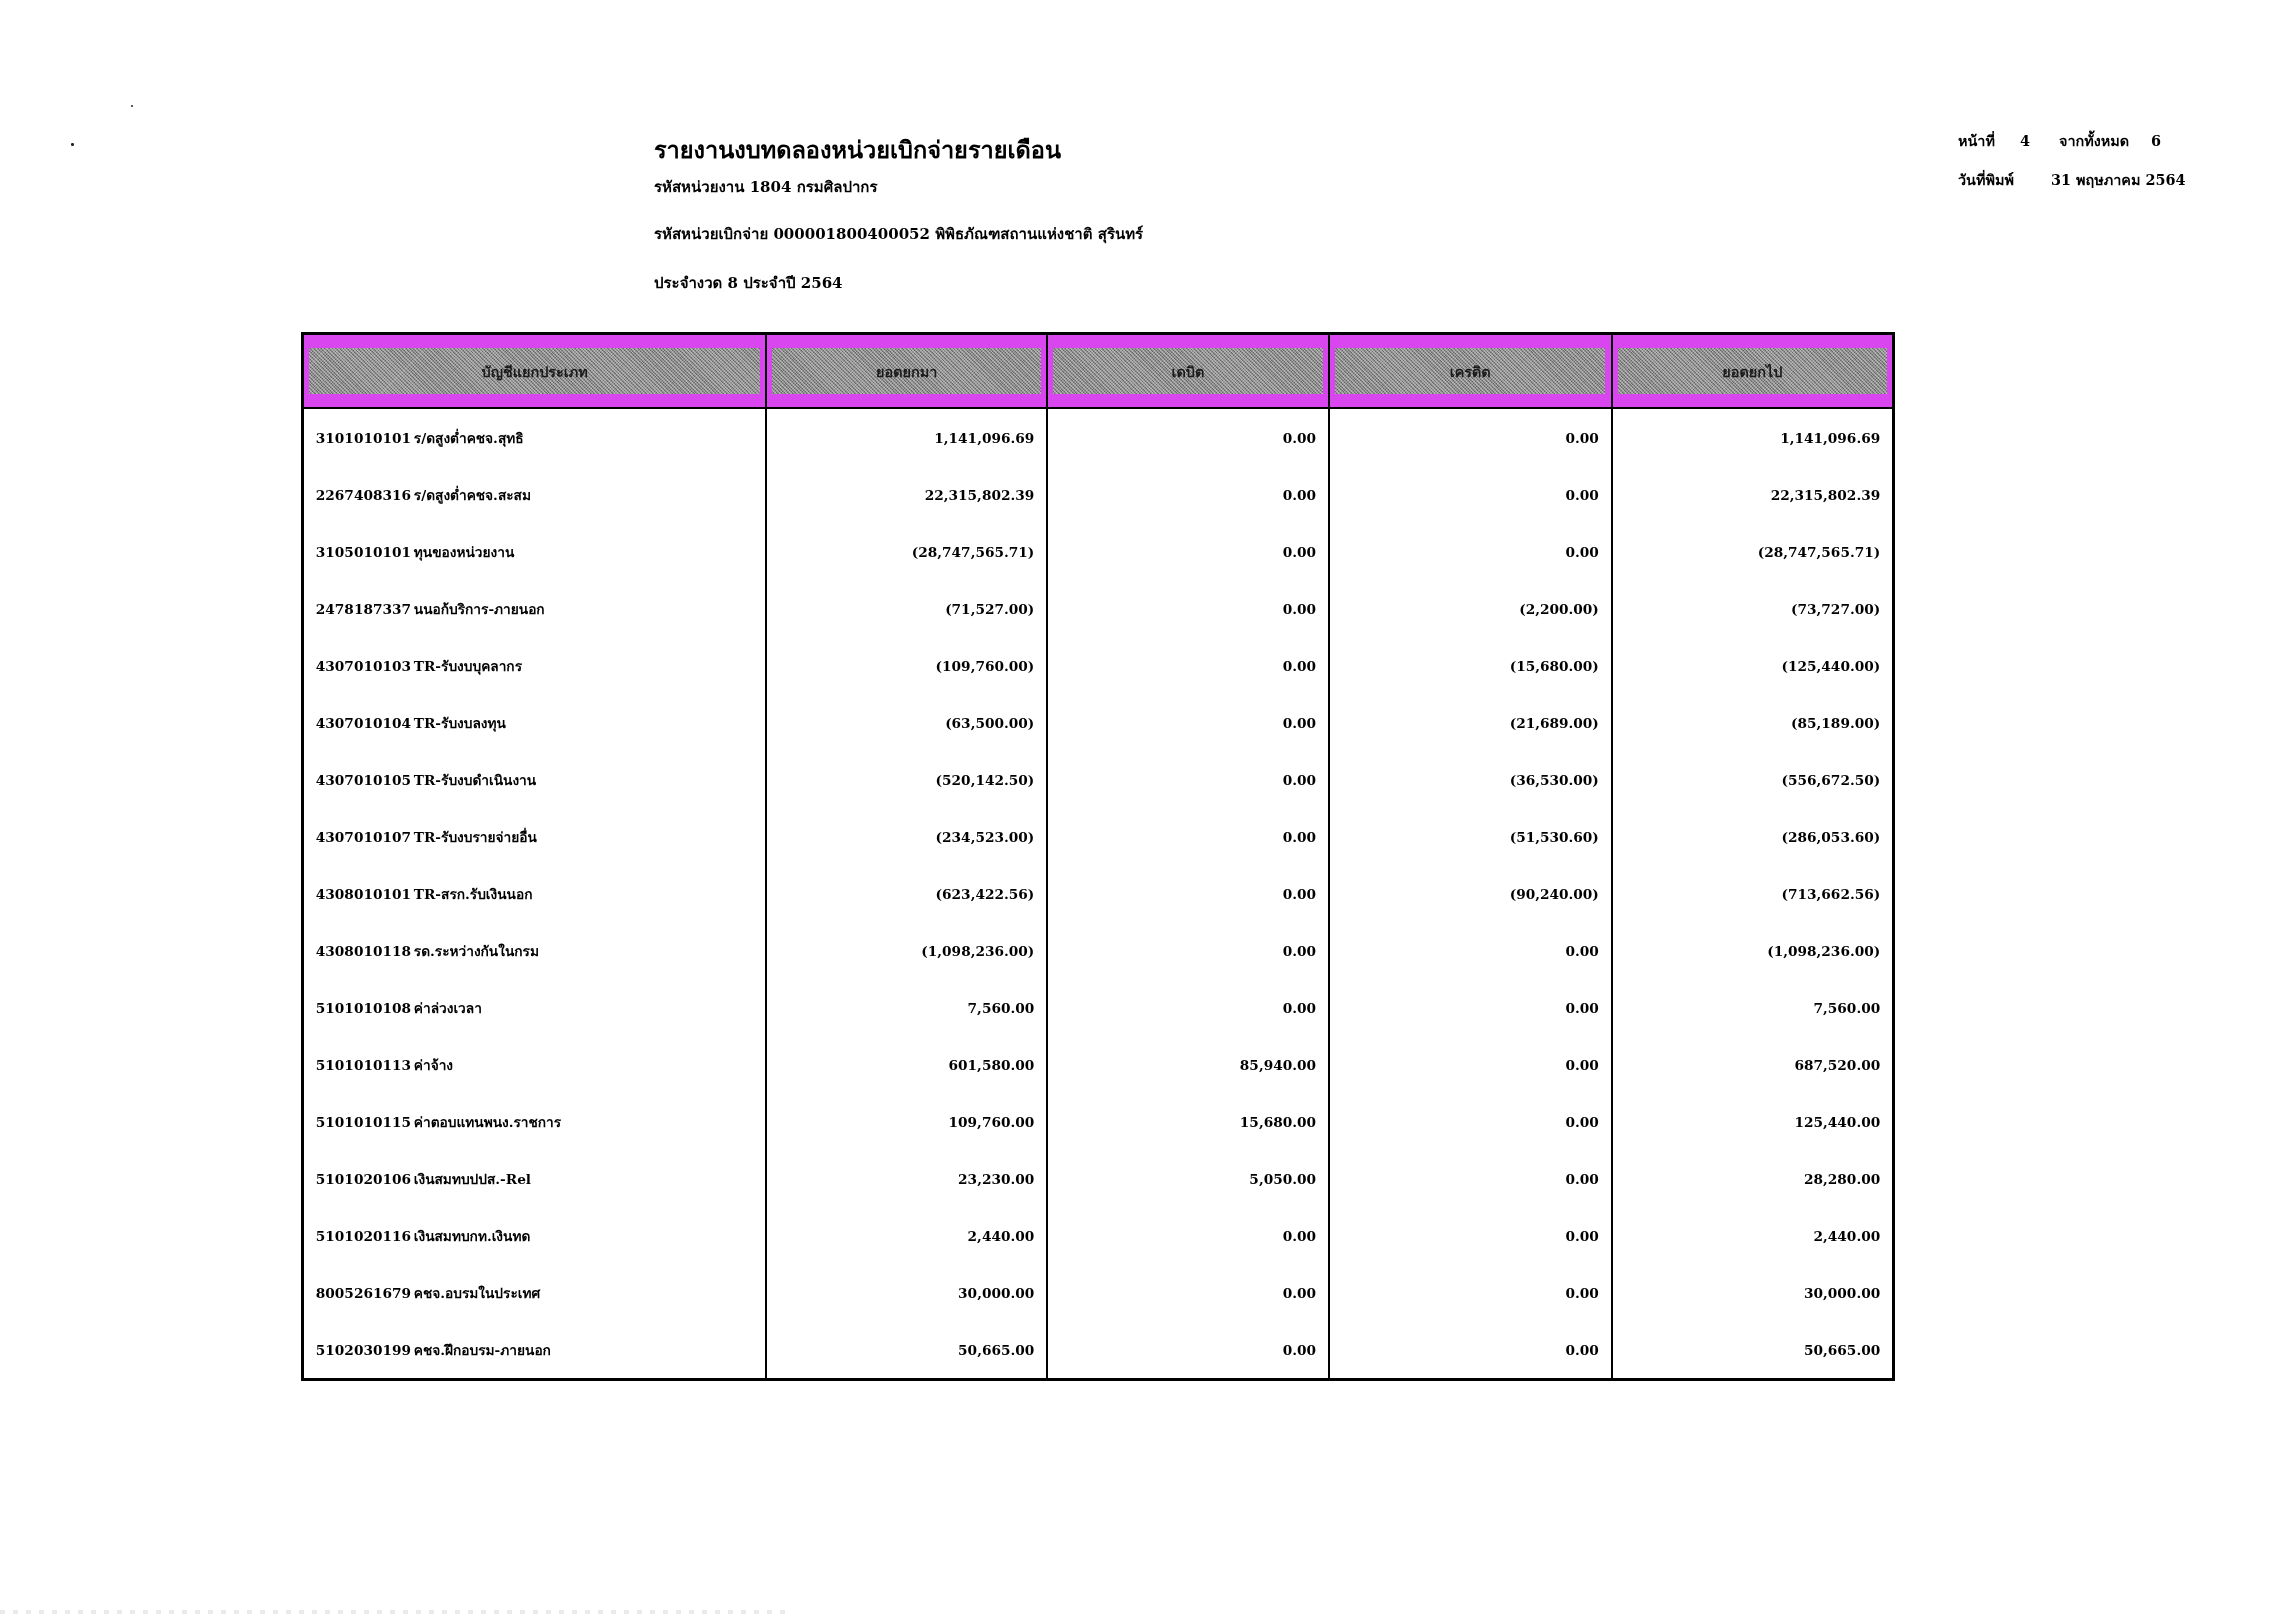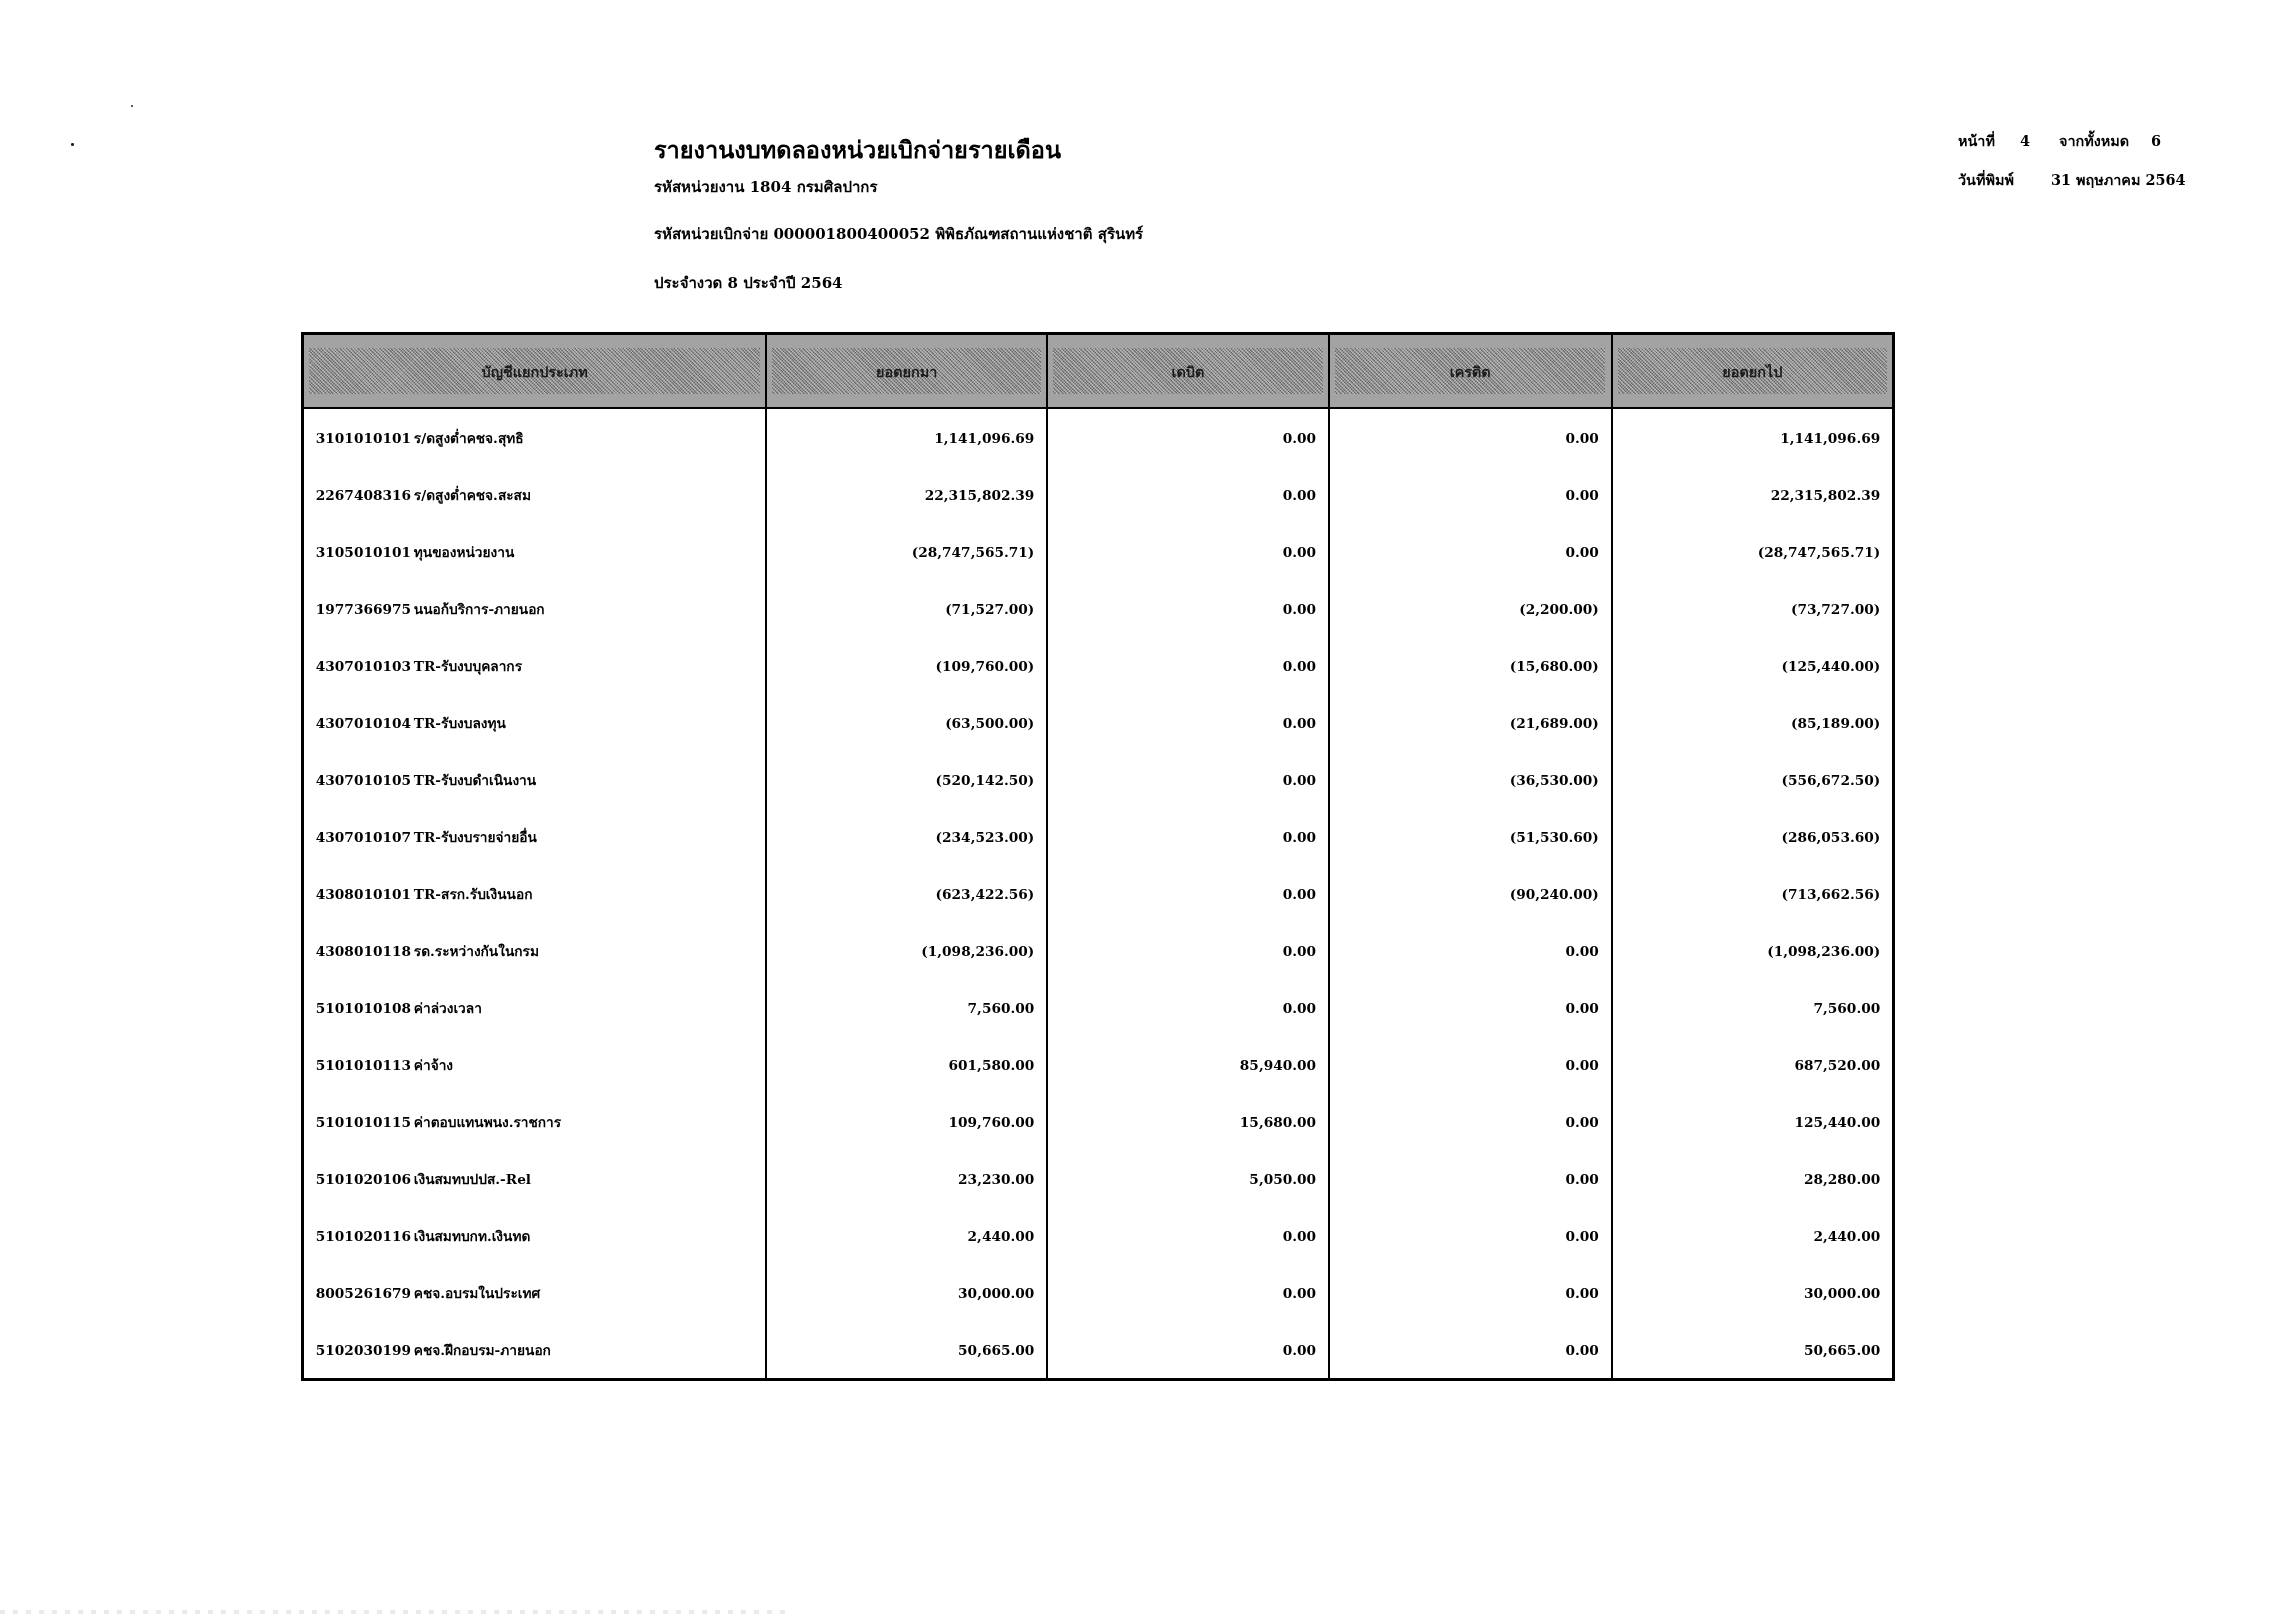--- a/index.html
+++ b/index.html
@@ -24,21 +24,21 @@
   .meta .kd { width: 93px; }
 
   table.report {
     position: absolute; left: 301px; top: 332px;
     width: 1594px; border-collapse: collapse;
     border: 3.3px solid #000;
     font-size: 13.7px; font-weight: bold;
   }
   table.report th {
     height: 59px; padding: 6.5px 5.2px; border: 2.6px solid #000;
-    background: #a3a3a3;
+    background: #d946ef;
   }
   table.report th .shade {
     display: flex; align-items: center; justify-content: center;
     height: 46px;
     background-color: #8a8a8a;
     background-image:
       repeating-linear-gradient(45deg, rgba(255,255,255,0.35) 0 1.3px, transparent 1.3px 2.6px),
       repeating-linear-gradient(-45deg, rgba(0,0,0,0.25) 0 0.7px, transparent 0.7px 2px);
     color: #1a1a1a; font-size: 14.4px;
   }
@@ -117,21 +117,21 @@
   <tr>
     <td class="acct"><span class="code">3105010101</span><span>ทุนของหน่วยงาน</span></td>
     <td class="num">(28,747,565.71)</td>
     <td class="num">0.00</td>
     <td class="num">0.00</td>
     <td class="num">(28,747,565.71)</td>
   </tr>
 
 
   <tr>
-    <td class="acct"><span class="code">1977366975</span><span>นนอก้บริการ-ภายนอก</span></td>
+    <td class="acct"><span class="code">2478187337</span><span>นนอก้บริการ-ภายนอก</span></td>
     <td class="num">(71,527.00)</td>
     <td class="num">0.00</td>
     <td class="num">(2,200.00)</td>
     <td class="num">(73,727.00)</td>
   </tr>
 
   <tr>
     <td class="acct"><span class="code">4307010103</span><span>TR-รับงบบุคลากร</span></td>
     <td class="num">(109,760.00)</td>
     <td class="num">0.00</td>

